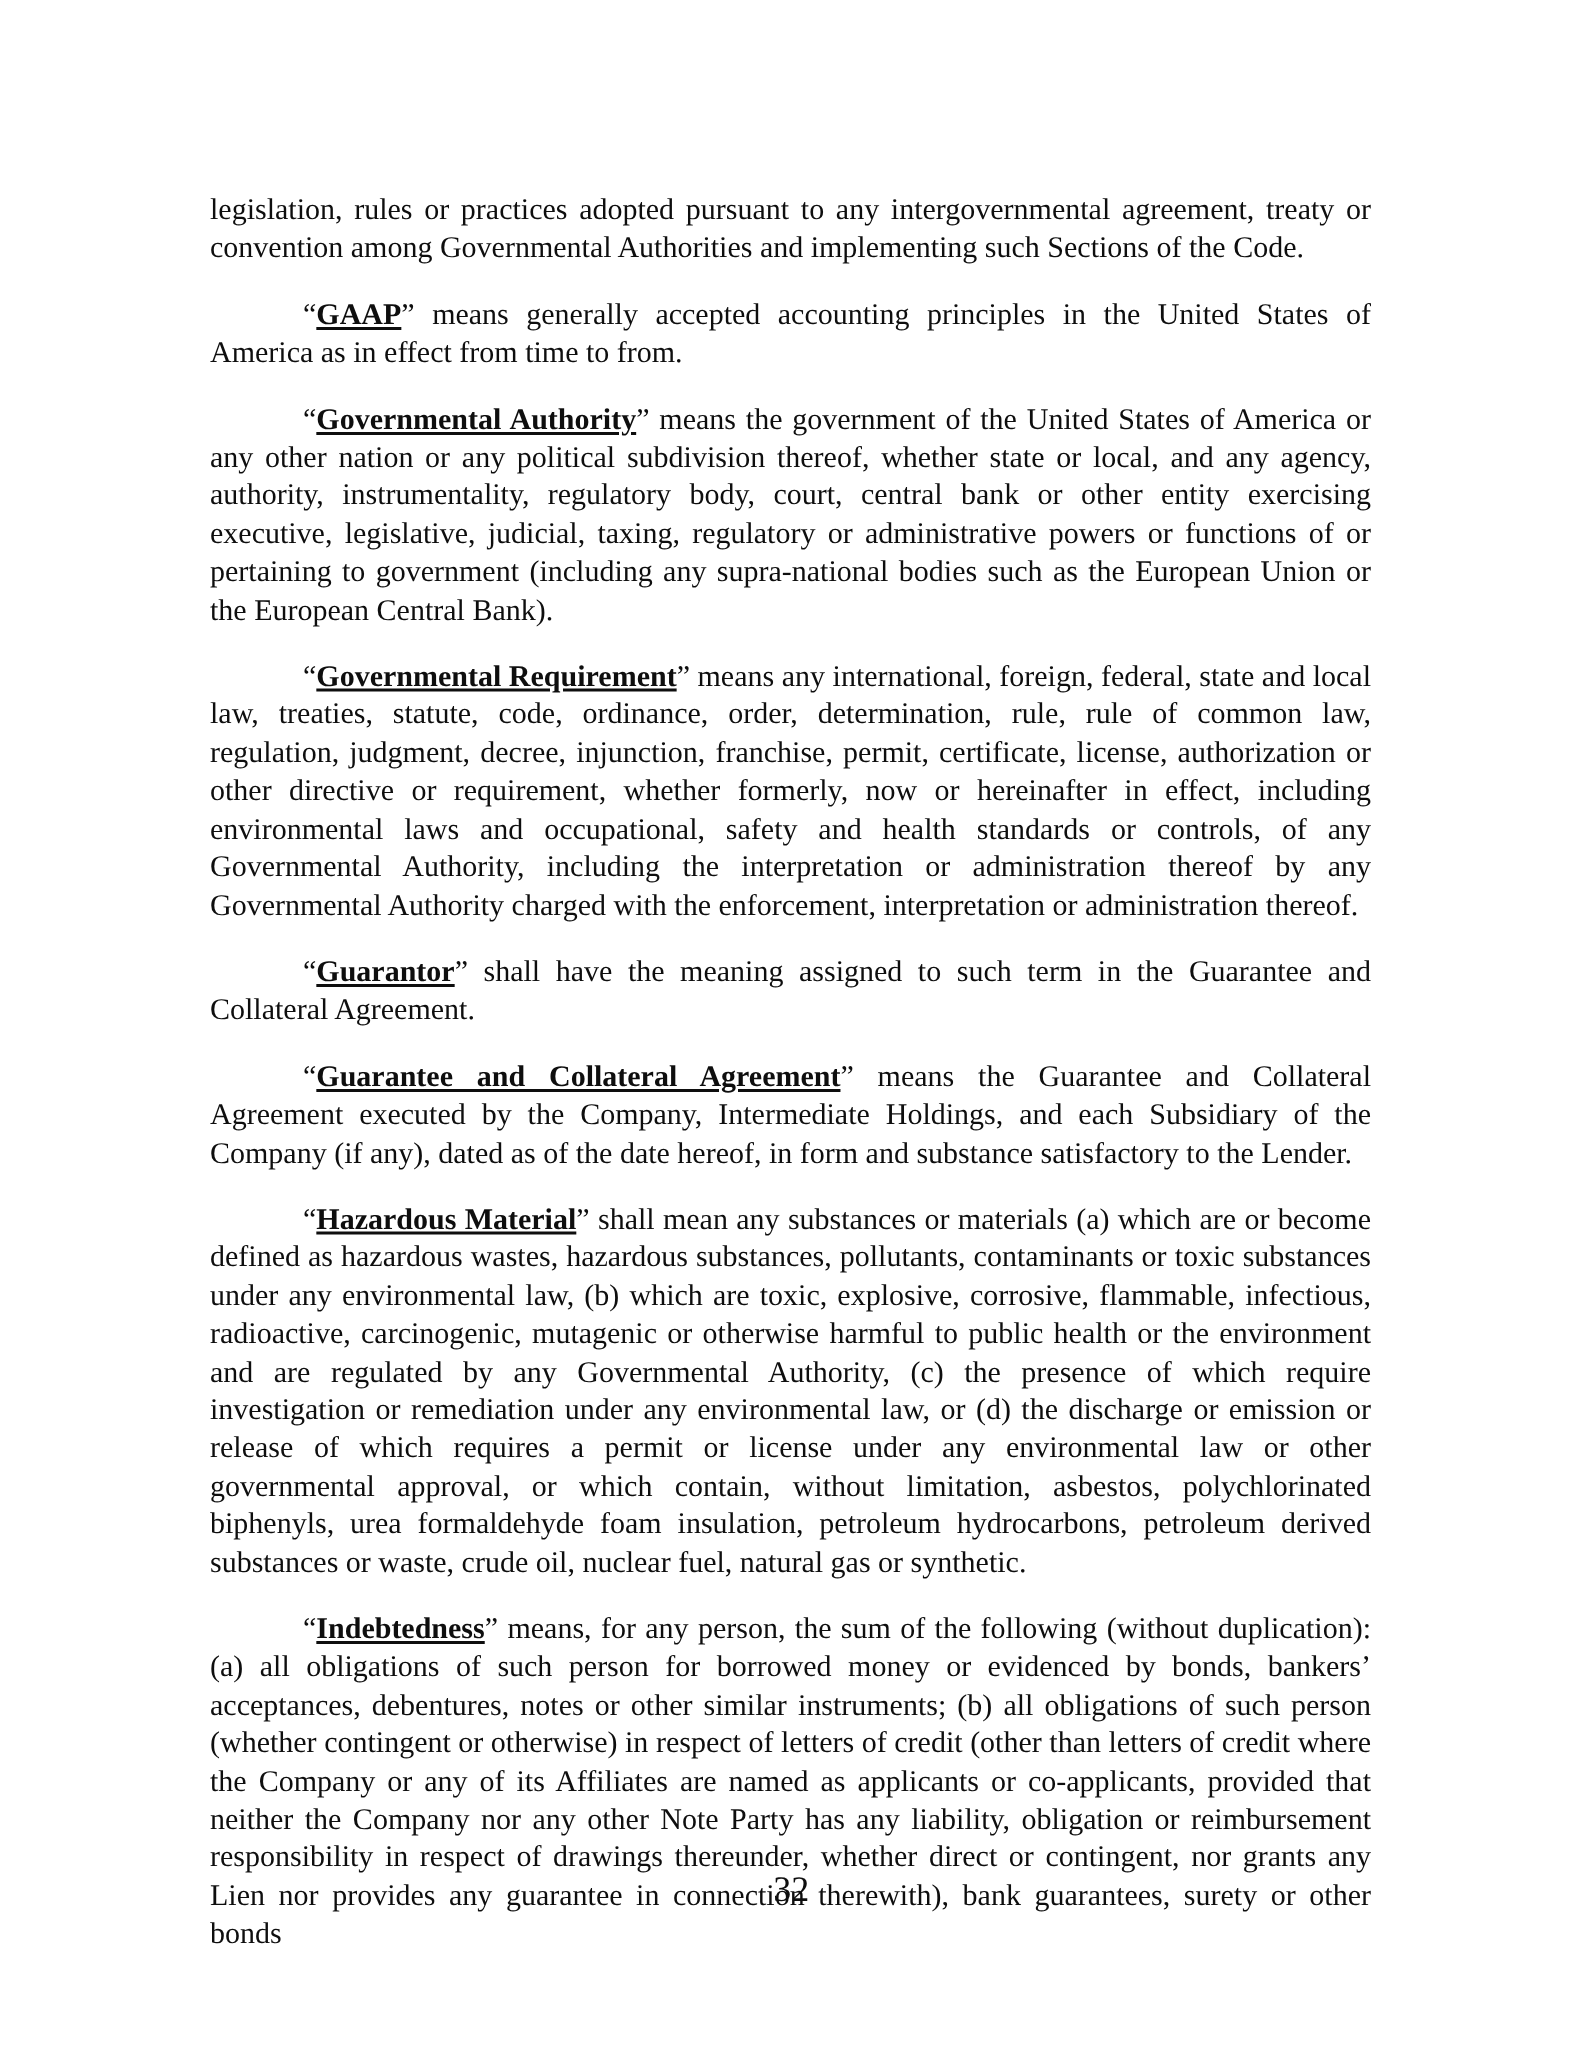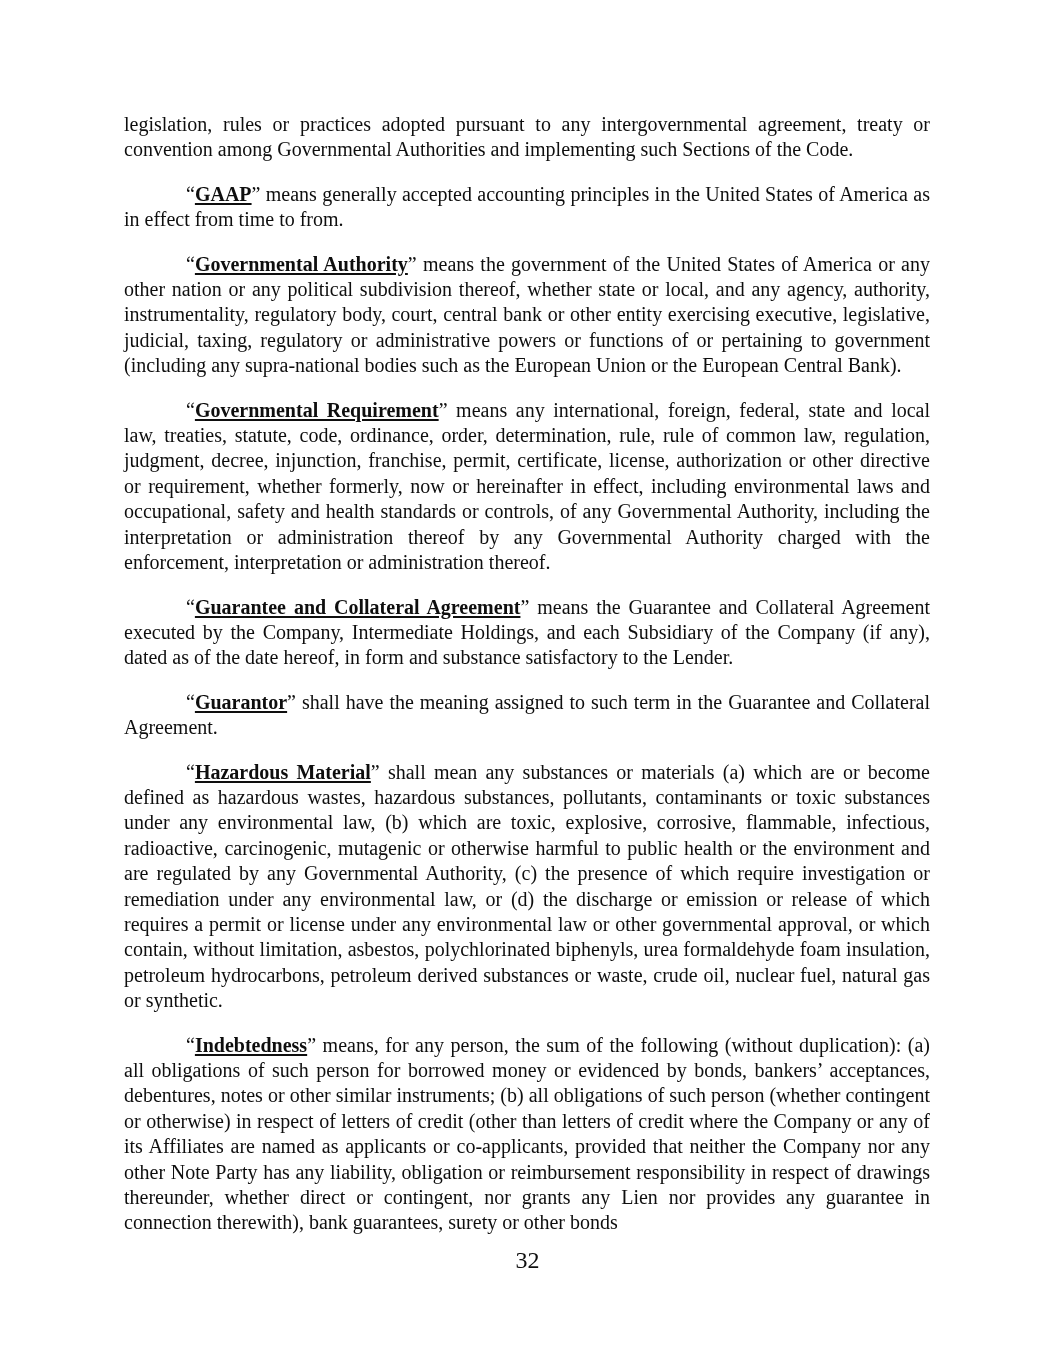--- a/index.html
+++ b/index.html
@@ -19,21 +19,21 @@
   .content {
     position: absolute;
     left: 124px;
     top: 112px;
     width: 806px;
     font-size: 20px;
     line-height: 25.4px;
     text-align: justify;
   }
   .content p {
-    margin: 0;
+    margin: 16px;
     padding: 0;
   }
   .content p + p {
     margin-top: 19px;
   }
   .indent {
     text-indent: 62px;
   }
   .term {
     text-decoration: underline;
@@ -57,23 +57,23 @@
   <div class="content">
 
     <p><span>legislation, rules or practices adopted pursuant to any intergovernmental agreement, treaty or convention among Governmental Authorities and implementing such Sections of the Code.</span></p>
 
     <p class="indent"><span>“</span><span class="term">GAAP</span><span>” means generally accepted accounting principles in the United States of America as in effect from time to from.</span></p>
 
     <p class="indent"><span>“</span><span class="term">Governmental Authority</span><span>” means the government of the United States of America or any other nation or any political subdivision thereof, whether state or local, and any agency, authority, instrumentality, regulatory body, court, central bank or other entity exercising executive, legislative, judicial, taxing, regulatory or administrative powers or functions of or pertaining to government (including any supra-national bodies such as the European Union or the European Central Bank).</span></p>
 
     <p class="indent"><span>“</span><span class="term">Governmental Requirement</span><span>” means any international, foreign, federal, state and local law, treaties, statute, code, ordinance, order, determination, rule, rule of common law, regulation, judgment, decree, injunction, franchise, permit, certificate, license, authorization or other directive or requirement, whether formerly, now or hereinafter in effect, including environmental laws and occupational, safety and health standards or controls, of any Governmental Authority, including the interpretation or administration thereof by any Governmental Authority charged with the enforcement, interpretation or administration thereof.</span></p>
 
+    <p class="indent"><span>“</span><span class="term">Guarantor</span><span>” shall have the meaning assigned to such term in the Guarantee and Collateral Agreement.</span></p>
+
     <p class="indent"><span>“</span><span class="term">Guarantee and Collateral Agreement</span><span>” means the Guarantee and Collateral Agreement executed by the Company, Intermediate Holdings, and each Subsidiary of the Company (if any), dated as of the date hereof, in form and substance satisfactory to the Lender.</span></p>
-
-    <p class="indent"><span>“</span><span class="term">Guarantor</span><span>” shall have the meaning assigned to such term in the Guarantee and Collateral Agreement.</span></p>
 
     <p class="indent"><span>“</span><span class="term">Hazardous Material</span><span>” shall mean any substances or materials (a) which are or become defined as hazardous wastes, hazardous substances, pollutants, contaminants or toxic substances under any environmental law, (b) which are toxic, explosive, corrosive, flammable, infectious, radioactive, carcinogenic, mutagenic or otherwise harmful to public health or the environment and are regulated by any Governmental Authority, (c) the presence of which require investigation or remediation under any environmental law, or (d) the discharge or emission or release of which requires a permit or license under any environmental law or other governmental approval, or which contain, without limitation, asbestos, polychlorinated biphenyls, urea formaldehyde foam insulation, petroleum hydrocarbons, petroleum derived substances or waste, crude oil, nuclear fuel, natural gas or synthetic.</span></p>
 
     <p class="indent"><span>“</span><span class="term">Indebtedness</span><span>” means, for any person, the sum of the following (without duplication): (a) all obligations of such person for borrowed money or evidenced by bonds, bankers’ acceptances, debentures, notes or other similar instruments; (b) all obligations of such person (whether contingent or otherwise) in respect of letters of credit (other than letters of credit where the Company or any of its Affiliates are named as applicants or co-applicants, provided that neither the Company nor any other Note Party has any liability, obligation or reimbursement responsibility in respect of drawings thereunder, whether direct or contingent, nor grants any Lien nor provides any guarantee in connection therewith), bank guarantees, surety or other bonds</span></p>
 
   </div>
 
   <div class="footer">32</div>
 </div>
 

